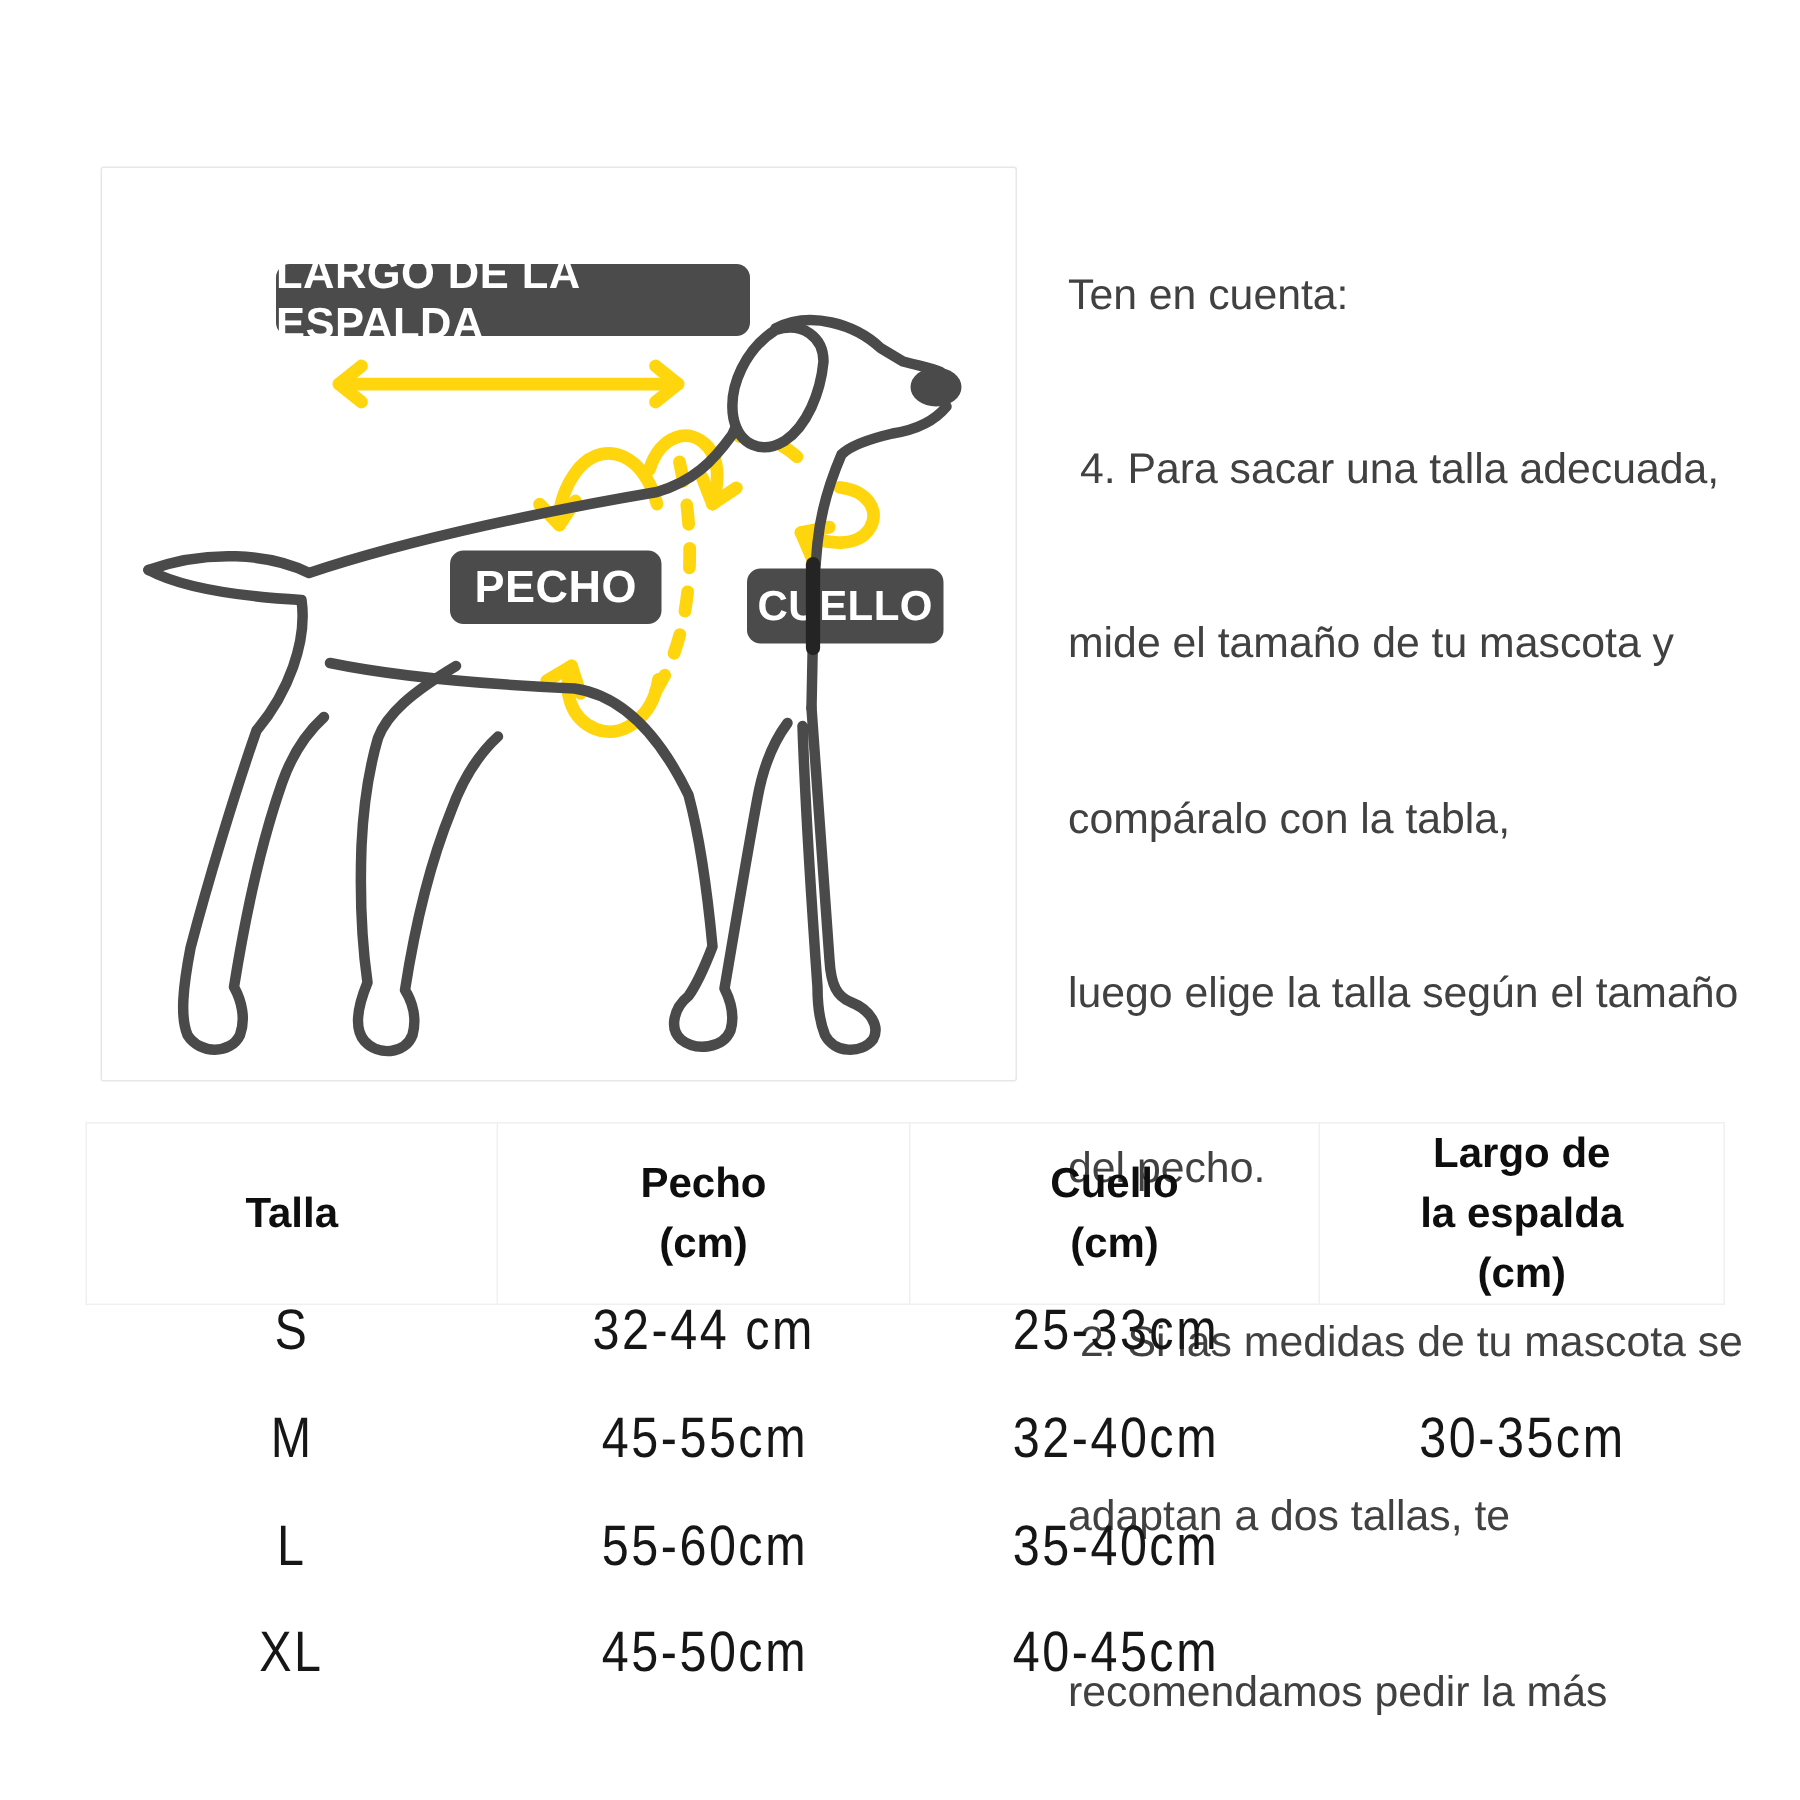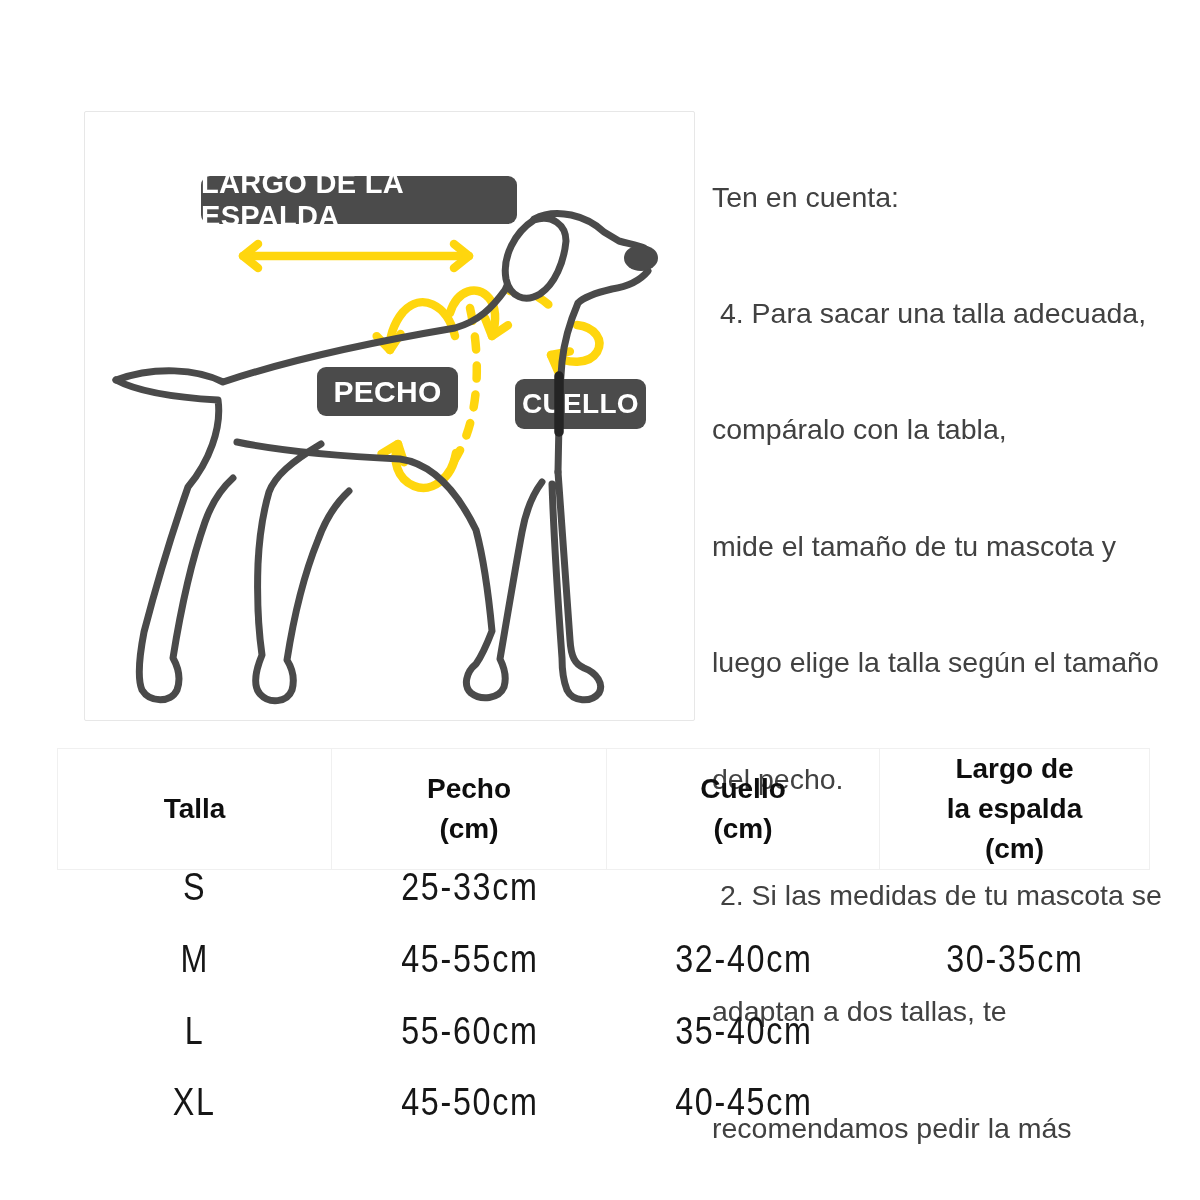--- a/index.html
+++ b/index.html
@@ -1,20 +1,20 @@
 <!DOCTYPE html>
 <html><head>
 <meta charset="utf-8">
 <style>
   html,body{margin:0;padding:0;background:#ffffff;}
   #canvas{position:relative;width:1200px;height:1200px;background:#ffffff;overflow:hidden;
           font-family:"Liberation Sans",sans-serif;}
 
   
-  .dog-box{position:absolute;left:84px;top:111px;width:609px;height:608px;
+  .dog-box{position:absolute;left:67px;top:111px;width:609px;height:608px;
            border:1px solid #e7e7e7;border-radius:2px;background:#ffffff;}
   .dog-box svg{position:absolute;left:0;top:0;}
   .diagram-label{position:absolute;background:#4b4b4b;color:#ffffff;font-weight:700;
                  display:flex;align-items:center;justify-content:center;border-radius:9px;
                  letter-spacing:.3px;z-index:1;}
   #largo-label{left:116px;top:64px;width:316px;height:48px;font-size:29px;}
   #pecho-label{left:232px;top:255px;width:141px;height:49px;font-size:30px;}
   #cuello-label{left:430px;top:267px;width:131px;height:50px;font-size:28px;}
   .dog-box svg{z-index:2;}
 
@@ -85,22 +85,22 @@
                  C 470 172 479 150 481 129 C 481 113 467 102 449 108 Z"></path>
         <ellipse cx="556" cy="146" rx="17" ry="13" fill="#4a4a4a" stroke="none"></ellipse>
         <path d="M 474 264 L 474 320" stroke="#242424" stroke-width="9.5"></path>
       </g>
     </svg>
   </div>
 
   <div class="notes">
     <div>Ten en cuenta:</div>
     <div> 4. Para sacar una talla adecuada,</div>
+    <div>mide el tamaño de tu mascota y</div>
     <div>compáralo con la tabla,</div>
-    <div>mide el tamaño de tu mascota y</div>
     <div>luego elige la talla según el tamaño</div>
     <div>del pecho.</div>
     <div> 2. Si las medidas de tu mascota se</div>
     <div>adaptan a dos tallas, te</div>
     <div>recomendamos pedir la más</div>
     
     
     
     
     
@@ -116,20 +116,23 @@
       <div class="header-cell">Cuello
 (cm)</div>
       <div class="header-cell">Largo de
 la espalda
 (cm)</div>
     </div>
 
     <div class="body-row">
       <div class="cell">
           <span>S</span>
+        </div>
+      <div class="cell">
+          <span>32-44 cm</span>
         </div>
       <div class="cell">
           <span>25-33cm</span>
         </div>
     </div>
     <div class="body-row">
       <div class="cell">
           <span>M</span>
         </div>
       <div class="cell">

